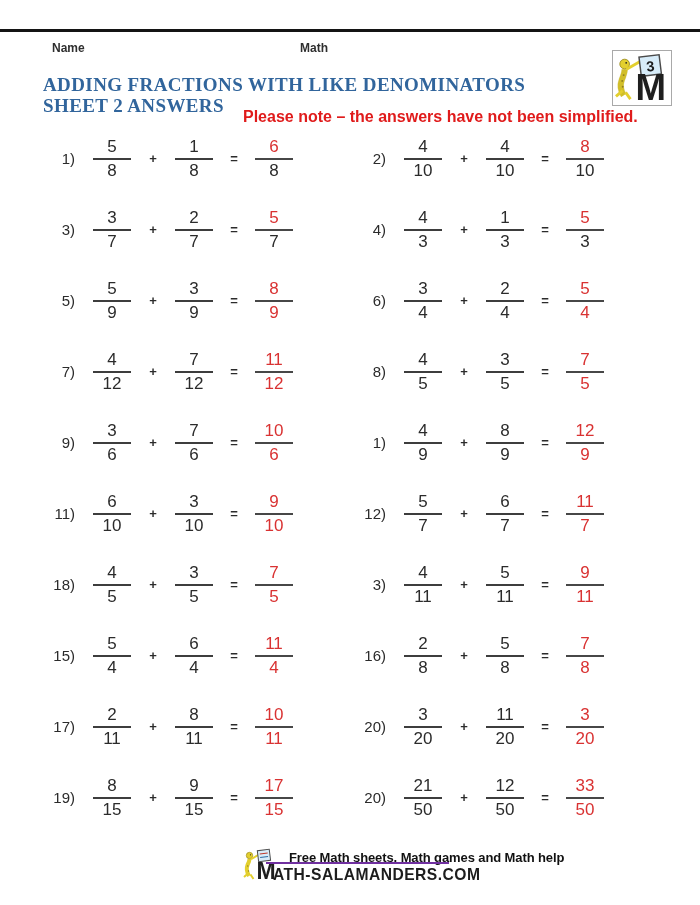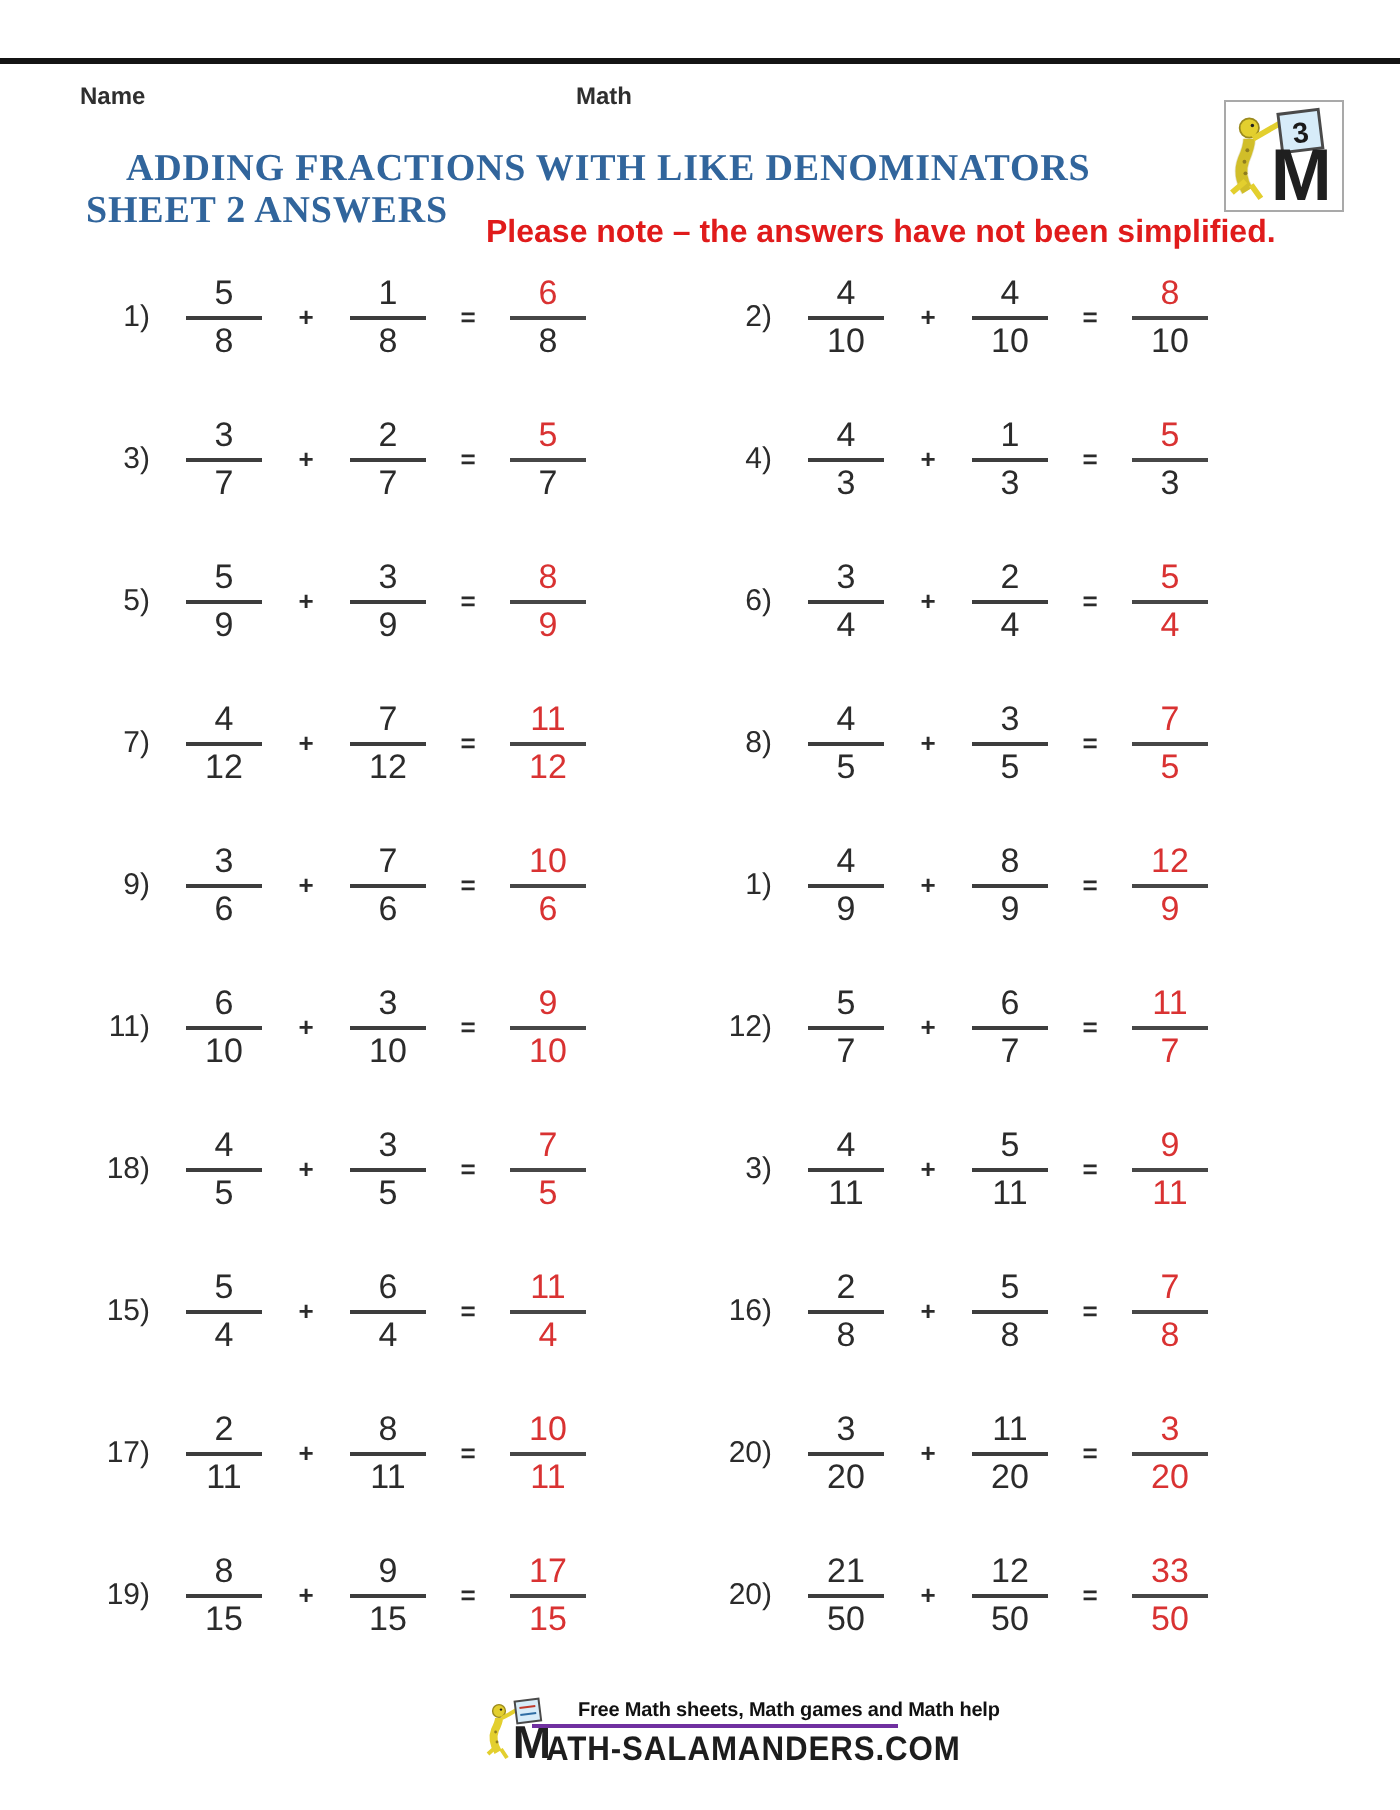--- a/index.html
+++ b/index.html
@@ -6,36 +6,36 @@
   body {
     width:700px; height:905px;
     background:#ffffff;
     font-family:"Liberation Sans", sans-serif;
     position:relative;
     overflow:hidden;
     color:var(--ink,#2b2b2b);
   }
   .top-rule { position:absolute; top:29px; left:0; width:700px; height:3px; background:#141414; }
 
-  .field-label { position:absolute; top:41px; font-size:12px; font-weight:bold; color:#2f2f2f; }
+  .field-label { position:absolute; top:41px; font-size:12px; font-weight:bold; color:#2f2f2f;margin-left:12px; }
   .name-label { left:40px; }
   .date-label { left:288px; }
 
   .logo-box {
     position:absolute; top:50px; left:612px; width:60px; height:56px;
     border:1px solid #a9a9a9; background:#fff; box-sizing:border-box;
   }
 
   .title-line {
     position:absolute; left:43px;
     font-family:"Liberation Serif", serif;
     font-weight:bold; font-size:19px; letter-spacing:0.4px;
     color:var(--title_blue,#31659c); white-space:nowrap;
   }
-  .title-1 { top:74px;margin-left:20px; }
+  .title-1 { top:74px; }
   .title-2 { top:95px; }
   .note {
     position:absolute; left:243px; top:108px;
     font-size:16px; font-weight:bold; color:var(--note_red,#e01b1b);
     white-space:nowrap;
   }
 
   .problems {
     position:absolute; top:123px; left:40px; width:622px;
     display:grid; grid-template-columns:311px 311px; grid-auto-rows:71px;
@@ -56,21 +56,21 @@
   .bar { align-self:stretch; height:2px; background:#3d3d3d; margin:1px 0; }
   .answer .fnum { color:var(--answer_red,#d93232); }
   .answer .fden { color:#2b2b2b; }
   .answer.red-den .fden { color:var(--answer_red,#d93232); }
   .answer .bar { background:#474747; }
 
   .footer { position:absolute; left:0; top:846px; width:700px; height:52px; }
   .f-logo { position:absolute; left:242px; top:2px; }
   .f-tagline {
     position:absolute; left:289px; top:4px;
-    font-size:10px; font-weight:bold; color:#111; letter-spacing:-0.1px; white-space:nowrap;
+    font-size:13px; font-weight:bold; color:#111; letter-spacing:-0.1px; white-space:nowrap;
   }
   .f-rule { position:absolute; left:266px; top:16px; width:183px; height:2px; background:var(--purple_rule,#7030a0); }
   .f-site {
     position:absolute; left:273px; top:19px;
     font-size:17px; font-weight:bold; color:#1d1d1d; letter-spacing:0.5px;
     transform:scaleX(0.92); transform-origin:left center; white-space:nowrap;
   }
 </style>
 </head>
 <body>

